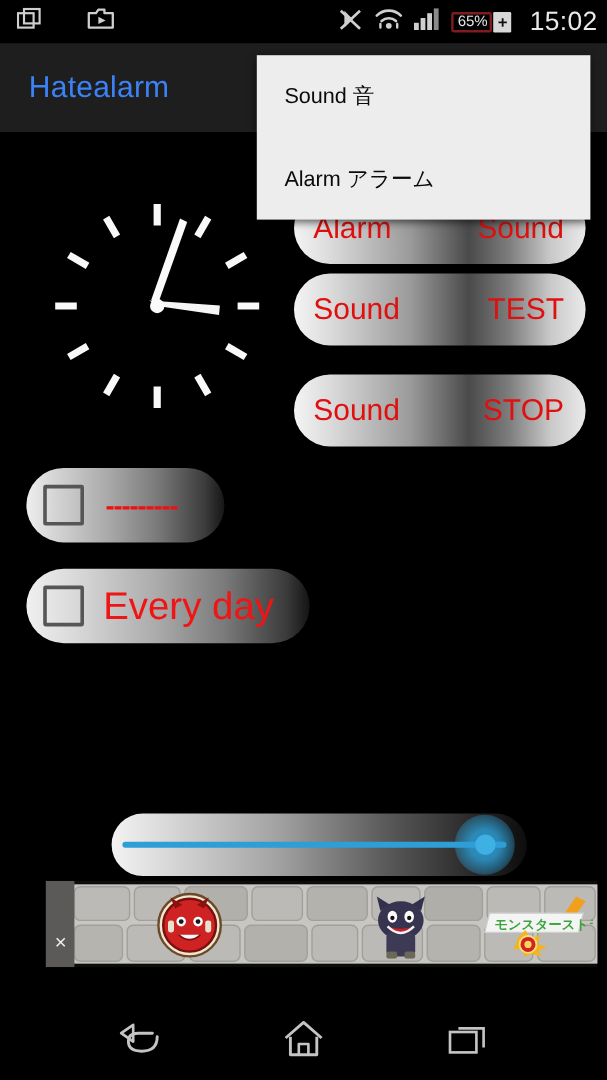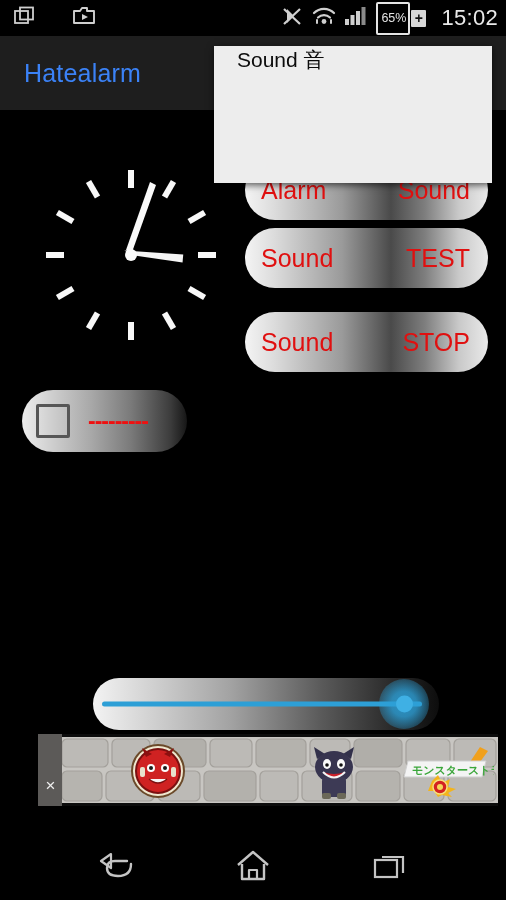--- a/index.html
+++ b/index.html
@@ -50,26 +50,26 @@
     letter-spacing: 0.3px;
     margin-left: 6px;
     white-space: nowrap;
   }
   .batt {
     position: relative;
     display: flex;
     align-items: center;
   }
   .batt-body {
-    border: 2px solid #e5e5e5;
+    border: 2px solid #7f1d1d;
     border-radius: 2px;
-    height: 33px;
+    height: 17px;
     padding: 0 2px 0 3px;
     display: flex;
-    align-items: center;
+    align-items: flex-end;
     box-sizing: border-box;
   }
   .batt-pct {
     color: #e4e4e4;
     font-size: 12.5px;
     line-height: 1;
     font-weight: normal;
   }
   .batt-plus {
     width: 15px; height: 17px;
@@ -106,24 +106,25 @@
     left: 214px; top: 46px;
     width: 278px; height: 137px;
     background: #ededed;
     box-shadow: 0 2px 7px rgba(0,0,0,0.65);
     z-index: 40;
     overflow: hidden;
   }
   .menu-item {
     height: 68.5px;
     display: flex;
+    align-items: center;
     padding-left: 23px;
     box-sizing: border-box;
     color: #0b0b0b;
-    font-size: 21px;
+    font-size: 18px;
     cursor: default;
   }
 
   
   #clock-widget {
     position: absolute;
     left: 28px; top: 152px;
     width: 206px; height: 206px;
     z-index: 5;
   }
@@ -428,20 +429,24 @@
   <div class="action-btn" id="btn-sound-stop">
     <span class="lbl-left">Sound</span>
     <span class="lbl-right">STOP</span>
   </div>
 
   <div class="check-row" id="row-dashes">
     <span class="checkbox-box"></span>
     <span class="dash-label">---------</span>
   </div>
 
+  <div class="check-row" id="row-everyday">
+    <span class="checkbox-box"></span>
+    <span class="everyday-label">Every day</span>
+  </div>
 
   <div id="volume-slider">
     <div id="slider-track"></div>
     <div id="slider-glow"></div>
     <div id="slider-thumb"></div>
   </div>
 
   <div id="ad-banner">
     <div id="ad-inner">
       <svg width="438" height="66" viewBox="0 0 438 66">
@@ -513,20 +518,23 @@
     </div>
     <div id="ad-left-strip">
       <div id="ad-close">×</div>
     </div>
   </div>
 
   <div id="overflow-menu">
     <div class="menu-item">
       <span>Sound 音</span>
     </div>
+    <div class="menu-item">
+      <span>Alarm アラーム</span>
+    </div>
   </div>
 
   <div id="nav-bar">
     <div class="nav-btn">
       <svg width="40" height="32" viewBox="0 0 40 32">
         <path d="M36 14 q0 12 -13 12 q-11 0 -11 -8 q0 -7 8 -7 h12" fill="none" stroke="#c4c4c4" stroke-width="2.4" stroke-linecap="round"></path>
         <path d="M16 4 L6 11 L16 18 Z" fill="none" stroke="#c4c4c4" stroke-width="2.2" stroke-linejoin="round"></path>
       </svg>
     </div>
     <div class="nav-btn">

